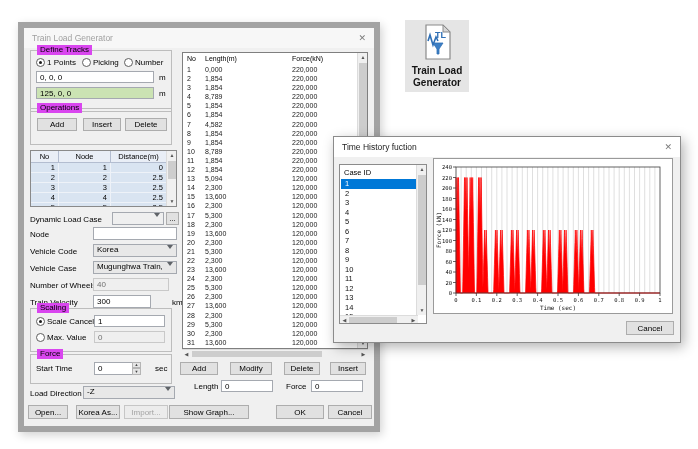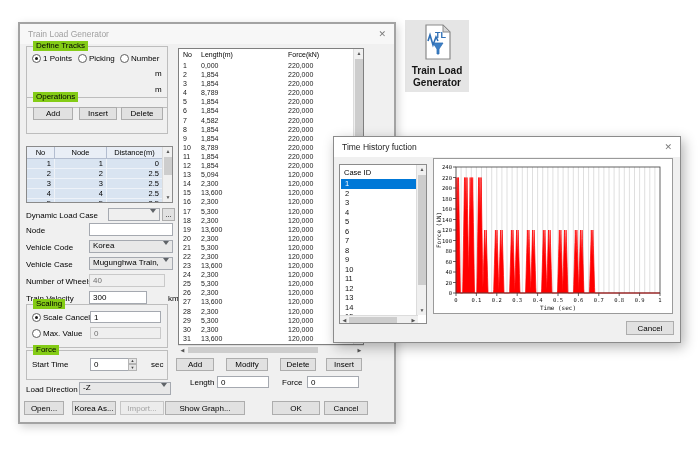--- a/index.html
+++ b/index.html
@@ -1,29 +1,29 @@
 <!DOCTYPE html>
 <html><head>
 <meta charset="utf-8">
 <style>
   html,body{margin:0;padding:0;}
   body{width:698px;height:449px;position:relative;background:#ffffff;
        font-family:"Liberation Sans",sans-serif;overflow:hidden;
        -webkit-font-smoothing:antialiased;}
   .dlg{position:absolute;background:#f0f0f0;}
-  .dlg.main{border:2px solid #a3a3a3;box-shadow:2px 3px 9px rgba(0,0,0,.18);z-index:10;padding-left:24px;}
+  .dlg.main{border:6px solid #a3a3a3;box-shadow:2px 3px 9px rgba(0,0,0,.18);z-index:10;}
   .dlg.th{border:1px solid #8b8b8b;box-shadow:3px 4px 12px rgba(0,0,0,.30);z-index:20;}
   .tbar{position:absolute;left:0;top:0;right:0;height:20px;background:#f7f7f7;
         display:flex;align-items:center;padding:0 8px;box-sizing:border-box;}
   .dlg.th .tbar{background:#ffffff;}
   .tbar-txt{font-size:8.5px;color:#a0a0a0;}
   .dlg.th .tbar-txt{color:#222;}
   .tbar-x{margin-left:auto;font-size:9px;color:#7c7c7c;line-height:9px;}
   .grp{position:absolute;border:1px solid #bdbdbd;}
-  .grp-lg{position:absolute;top:-6px;left:6px;background:#84cc16;padding:0 3px;
+  .grp-lg{position:absolute;top:-6px;left:6px;background:#d946ef;padding:0 3px;
           font-size:8px;line-height:10px;color:#000;white-space:nowrap;}
   .lbl{position:absolute;font-size:8px;color:#000;white-space:nowrap;line-height:10px;}
   .lbl.sm{font-size:7.5px;}
   .tbox{position:absolute;background:#fff;border:1px solid #a5a9b0;font-size:8px;
         padding:0 3px;box-sizing:border-box;font-family:"Liberation Sans",sans-serif;color:#000;outline:none;}
   .tbox.green{background:#cbe3b3;}
   .tbox.dis{background:#efefef;color:#707070;border-color:#c9c9c9;}
   .selb{position:absolute;background:#fff;border:1px solid #a5a9b0;box-sizing:border-box;
         display:flex;padding:0 3px;font-size:8px;overflow:hidden;}
   .selb.dis{background:#efefef;color:#8a8a8a;}
@@ -93,25 +93,27 @@
   </div>
 
   <div class="grp" style="left:6px;top:22px;width:140px;height:60px;">
     <span class="grp-lg">Define Tracks</span>
     <span class="radio on" style="left:5px;top:7px;"></span>
     <span class="lbl" style="left:16px;top:7px;">1 Points</span>
     <span class="radio" style="left:51px;top:7px;"></span>
     <span class="lbl" style="left:62px;top:7px;">Picking</span>
     <span class="radio" style="left:93px;top:7px;"></span>
     <span class="lbl" style="left:104px;top:7px;">Number</span>
+    <input class="tbox" style="left: 5px; top: 20px; width: 118px; height: 12px;" value="0, 0, 0">
     <span class="lbl" style="left:128px;top:22px;">m</span>
+    <input class="tbox green" style="left: 5px; top: 36px; width: 118px; height: 12px;" value="125, 0, 0">
     <span class="lbl" style="left:128px;top:38px;">m</span>
   </div>
 
-  <div class="grp" style="left:6px;top:73px;width:140px;height:35px;">
+  <div class="grp" style="left:6px;top:80px;width:140px;height:35px;">
     <span class="grp-lg">Operations</span>
     <div class="btn" style="left:6px;top:9px;width:40px;height:13px;">Add</div>
     <div class="btn" style="left:52px;top:9px;width:38px;height:13px;">Insert</div>
     <div class="btn" style="left:94px;top:9px;width:42px;height:13px;">Delete</div>
   </div>
 
   <div class="tt" style="left:6px;top:122px;width:147px;height:57px;">
     <div class="tt-head">
       <div class="tt-hcell w-no">No</div>
       <div class="tt-hcell w-node">Node</div>

